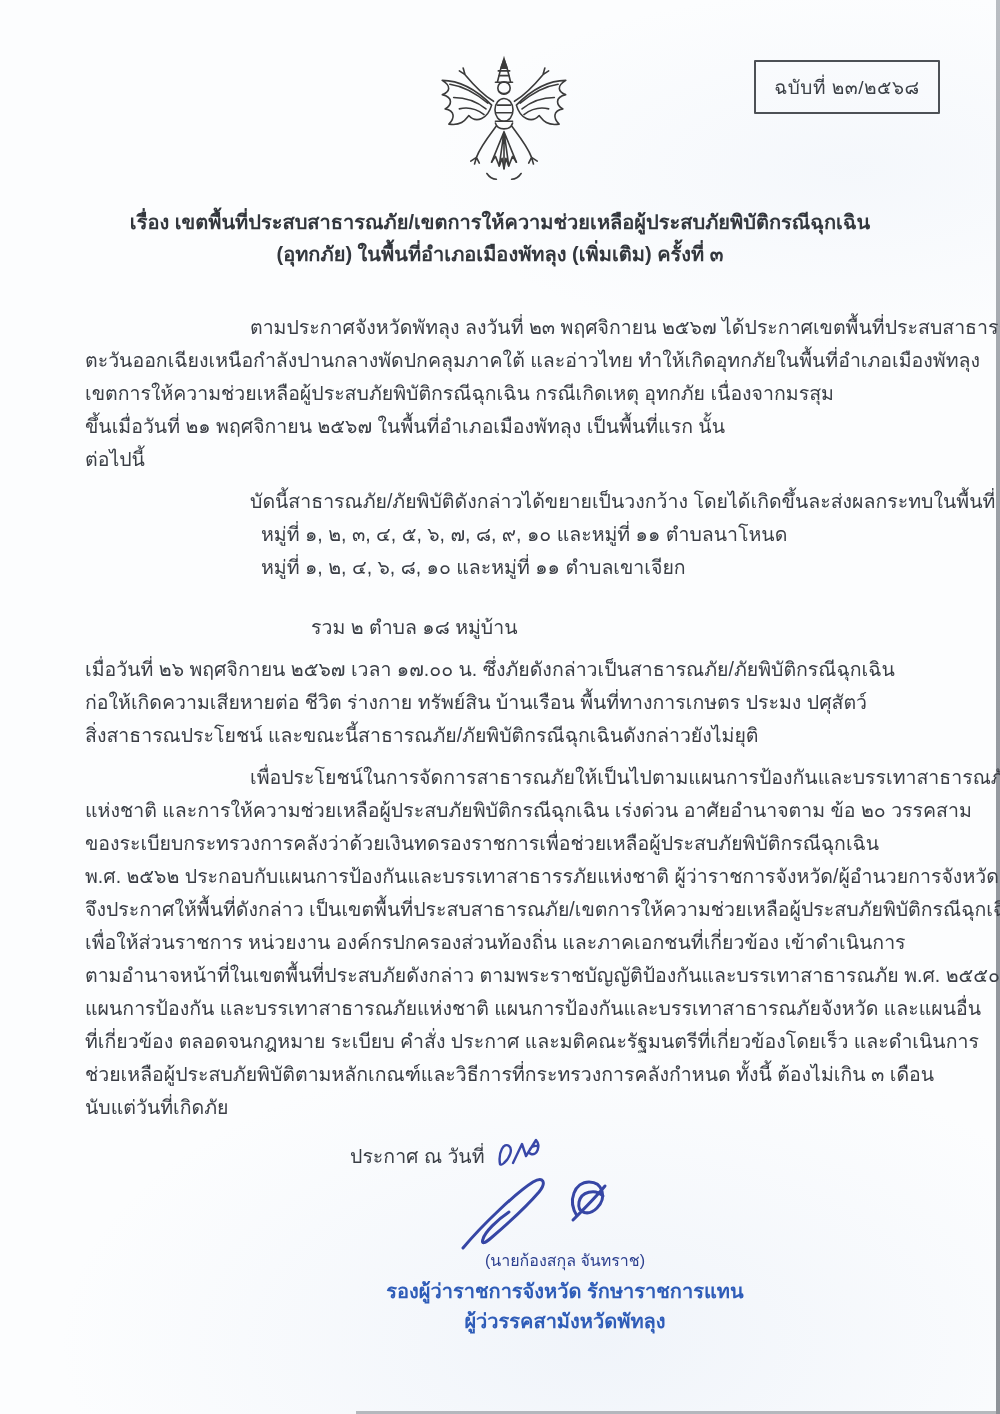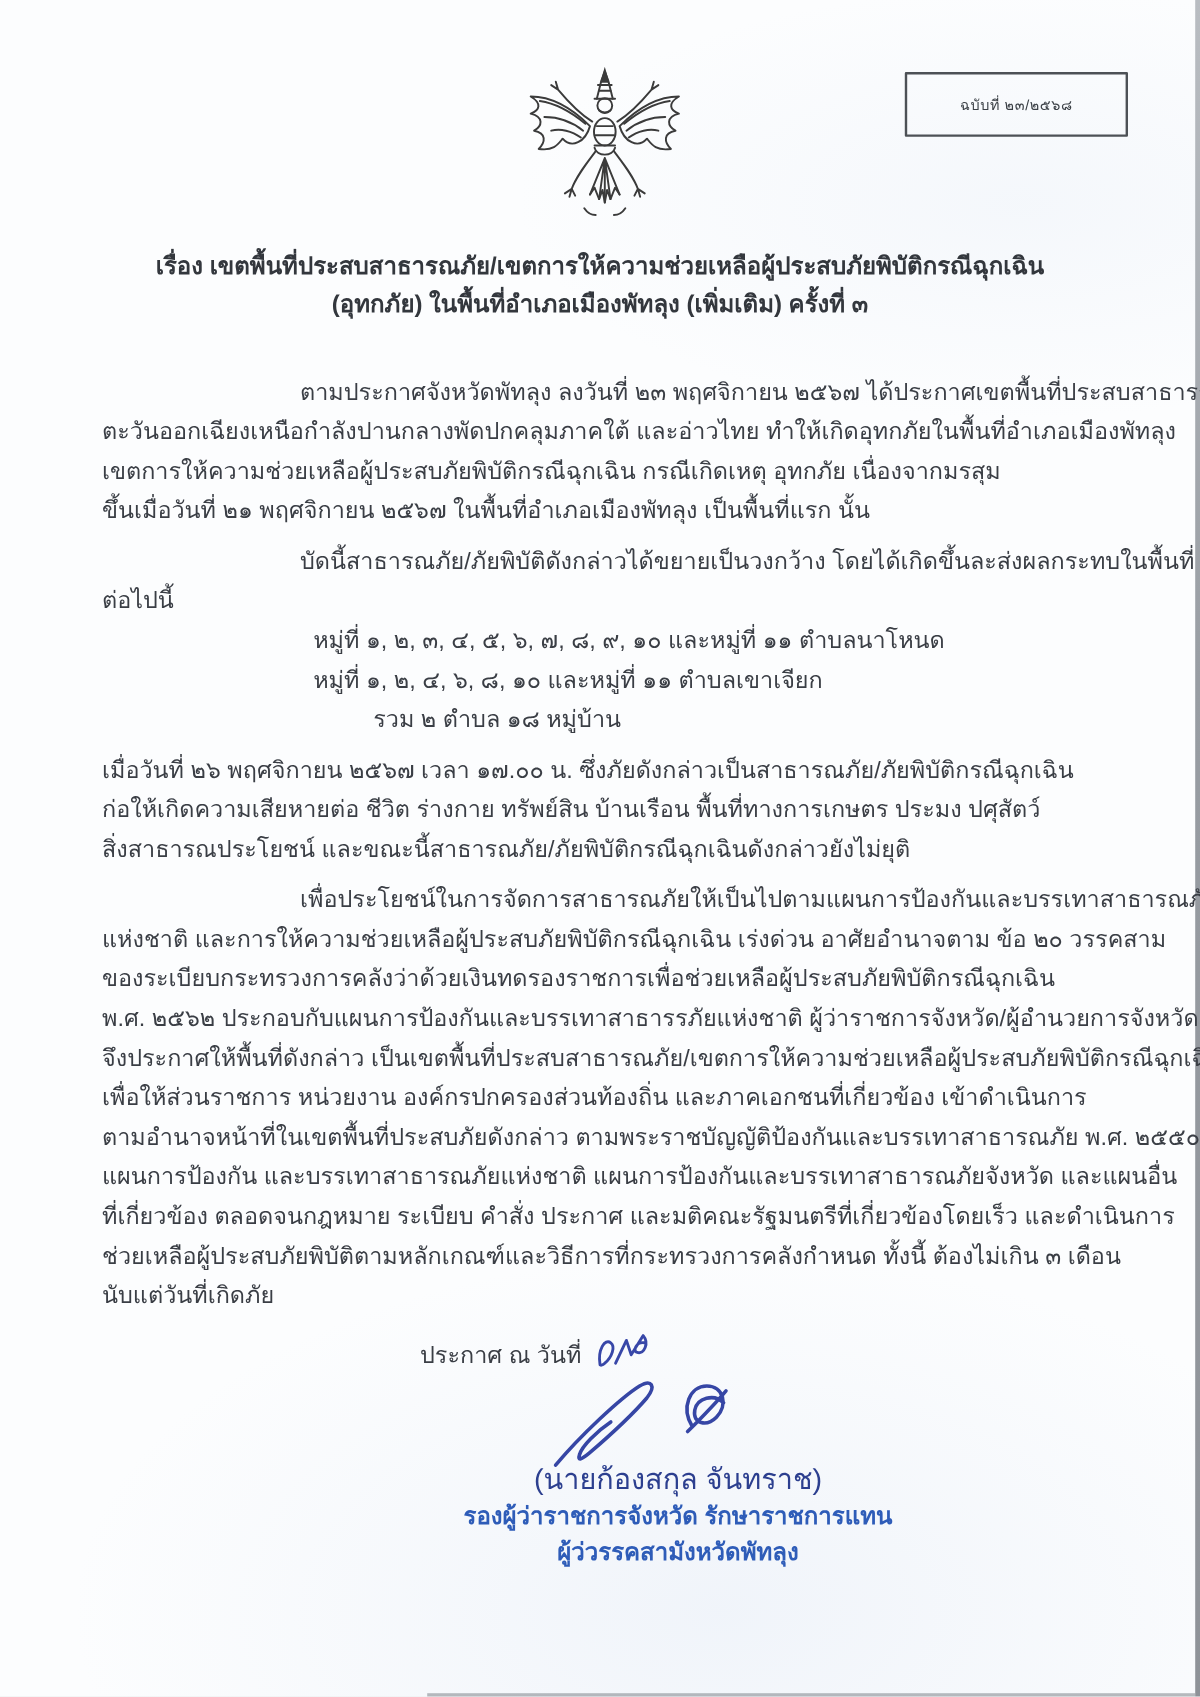--- a/index.html
+++ b/index.html
@@ -18,55 +18,55 @@
   .edge-right{position:absolute;top:0;right:0;width:4px;height:100%;
     background:linear-gradient(to bottom,#b9bdc2,#989da3 40%,#8e9298);}
   .edge-bottom{position:absolute;bottom:0;right:4px;width:640px;height:3px;
     background:#90959b;opacity:.65;}
 
   
   .copy-box{
     position:absolute;left:754px;top:60px;width:182px;height:50px;
     border:2px solid #4d5156;border-radius:1px;
     display:flex;align-items:center;justify-content:center;
-    font-size:12px;color:#3b4046;letter-spacing:.5px;
+    font-size:19px;color:#3b4046;letter-spacing:.5px;
   }
 
   
   .emblem{position:absolute;left:430px;top:50px;width:148px;height:152px;}
 
   
   .title-block{position:absolute;left:0;top:206px;width:1000px;text-align:center;}
   .title-line{font-weight:bold;font-size:20px;line-height:32px;color:#33373d;}
 
   
   .body-block{position:absolute;left:85px;top:311px;width:848px;}
   .line{
     white-space:nowrap;
     font-size:19.5px;line-height:33px;height:33px;
     color:#3a3e45;
   }
   .indent{padding-left:165px;}
   .indent-list{padding-left:176px;}
-  .indent-sum{padding-left:226px;}
+  .indent-sum{padding-left:226px;margin-top:27px;}
   .gap-md{margin-top:9px;}
 
   
   .date-line{
     margin-top:12px;margin-left:265px;
     display:flex;align-items:flex-end;gap:10px;
     font-size:19.5px;color:#3a3e45;white-space:nowrap;
   }
   .scribble{width:52px;height:40px;margin-bottom:-4px;}
 
   
   .sig-area{position:relative;margin-top:2px;height:220px;}
   .signature-svg{position:absolute;left:372px;top:2px;width:180px;height:76px;}
   .sig-text{position:absolute;left:250px;top:72px;width:460px;text-align:center;}
-  .sig-name{font-size:24px;line-height:30px;color:#2c3f8f;}
+  .sig-name{font-size:16px;line-height:30px;color:#2c3f8f;}
   .sig-title-blue{font-size:20px;line-height:30px;font-weight:bold;color:#2e5cb8;}
   .sig-title-dark{font-size:20px;line-height:30px;color:#3a3e45;transform:translateX(-14px);}
 </style>
 </head>
 <body>
 
 <div class="page">
 
   <div class="edge-right"></div>
   <div class="edge-bottom"></div>
@@ -113,22 +113,22 @@
     <div class="title-line">เรื่อง  เขตพื้นที่ประสบสาธารณภัย/เขตการให้ความช่วยเหลือผู้ประสบภัยพิบัติกรณีฉุกเฉิน</div>
     <div class="title-line">(อุทกภัย) ในพื้นที่อำเภอเมืองพัทลุง (เพิ่มเติม) ครั้งที่ ๓</div>
   </div>
 
   <div class="body-block">
     <div class="line indent">ตามประกาศจังหวัดพัทลุง ลงวันที่ ๒๓ พฤศจิกายน ๒๕๖๗ ได้ประกาศเขตพื้นที่ประสบสาธารณภัย/</div>
     <div class="line">ตะวันออกเฉียงเหนือกำลังปานกลางพัดปกคลุมภาคใต้ และอ่าวไทย ทำให้เกิดอุทกภัยในพื้นที่อำเภอเมืองพัทลุง</div>
     <div class="line">เขตการให้ความช่วยเหลือผู้ประสบภัยพิบัติกรณีฉุกเฉิน กรณีเกิดเหตุ อุทกภัย เนื่องจากมรสุม</div>
     <div class="line">ขึ้นเมื่อวันที่ ๒๑ พฤศจิกายน ๒๕๖๗ ในพื้นที่อำเภอเมืองพัทลุง เป็นพื้นที่แรก นั้น</div>
 
+    <div class="line">ต่อไปนี้</div>
     <div class="line indent gap-md">บัดนี้สาธารณภัย/ภัยพิบัติดังกล่าวได้ขยายเป็นวงกว้าง โดยได้เกิดขึ้นละส่งผลกระทบในพื้นที่</div>
-    <div class="line">ต่อไปนี้</div>
 
     <div class="line indent-list">หมู่ที่ ๑, ๒, ๓, ๔, ๕, ๖, ๗, ๘, ๙, ๑๐ และหมู่ที่ ๑๑ ตำบลนาโหนด</div>
     <div class="line indent-list">หมู่ที่ ๑, ๒, ๔, ๖, ๘, ๑๐ และหมู่ที่ ๑๑ ตำบลเขาเจียก</div>
     <div class="line indent-sum">รวม ๒ ตำบล ๑๘ หมู่บ้าน</div>
 
     <div class="line gap-md">เมื่อวันที่ ๒๖ พฤศจิกายน ๒๕๖๗ เวลา ๑๗.๐๐ น. ซึ่งภัยดังกล่าวเป็นสาธารณภัย/ภัยพิบัติกรณีฉุกเฉิน</div>
     <div class="line">ก่อให้เกิดความเสียหายต่อ ชีวิต ร่างกาย ทรัพย์สิน บ้านเรือน พื้นที่ทางการเกษตร ประมง ปศุสัตว์</div>
     <div class="line">สิ่งสาธารณประโยชน์ และขณะนี้สาธารณภัย/ภัยพิบัติกรณีฉุกเฉินดังกล่าวยังไม่ยุติ</div>
 
     <div class="line indent gap-md">เพื่อประโยชน์ในการจัดการสาธารณภัยให้เป็นไปตามแผนการป้องกันและบรรเทาสาธารณภัย</div>

